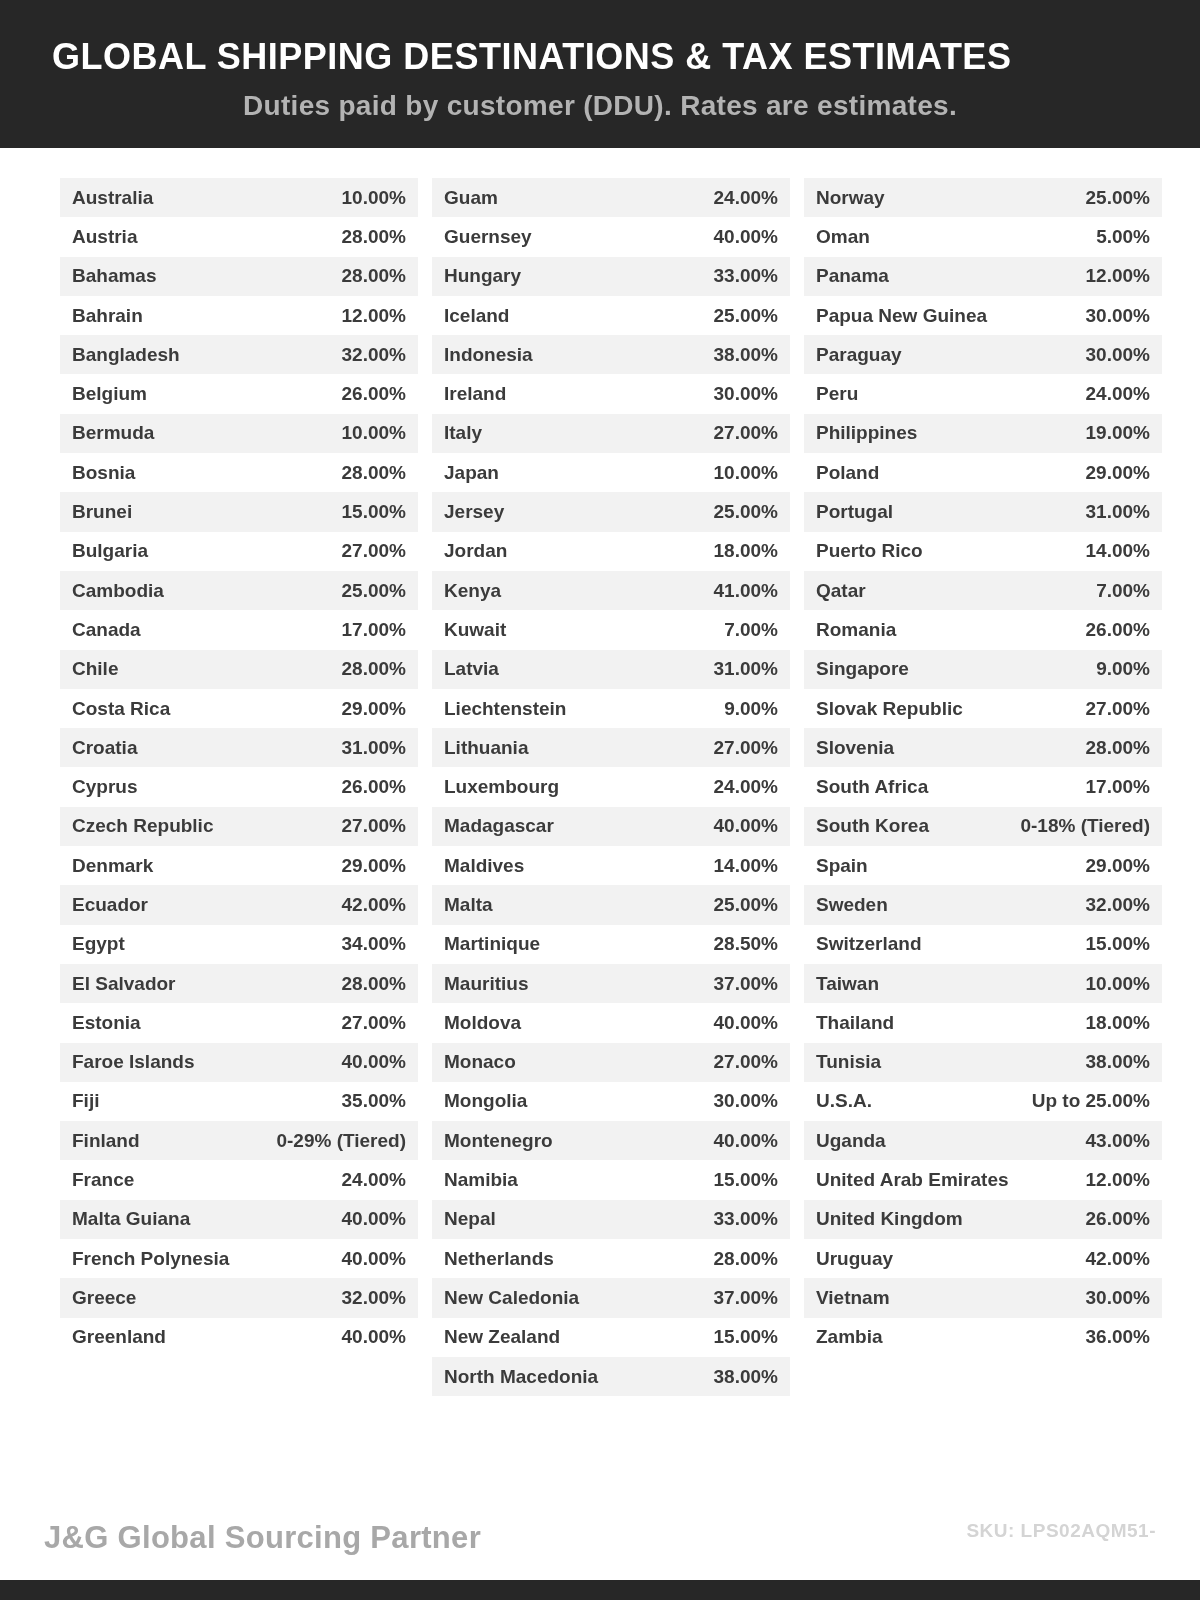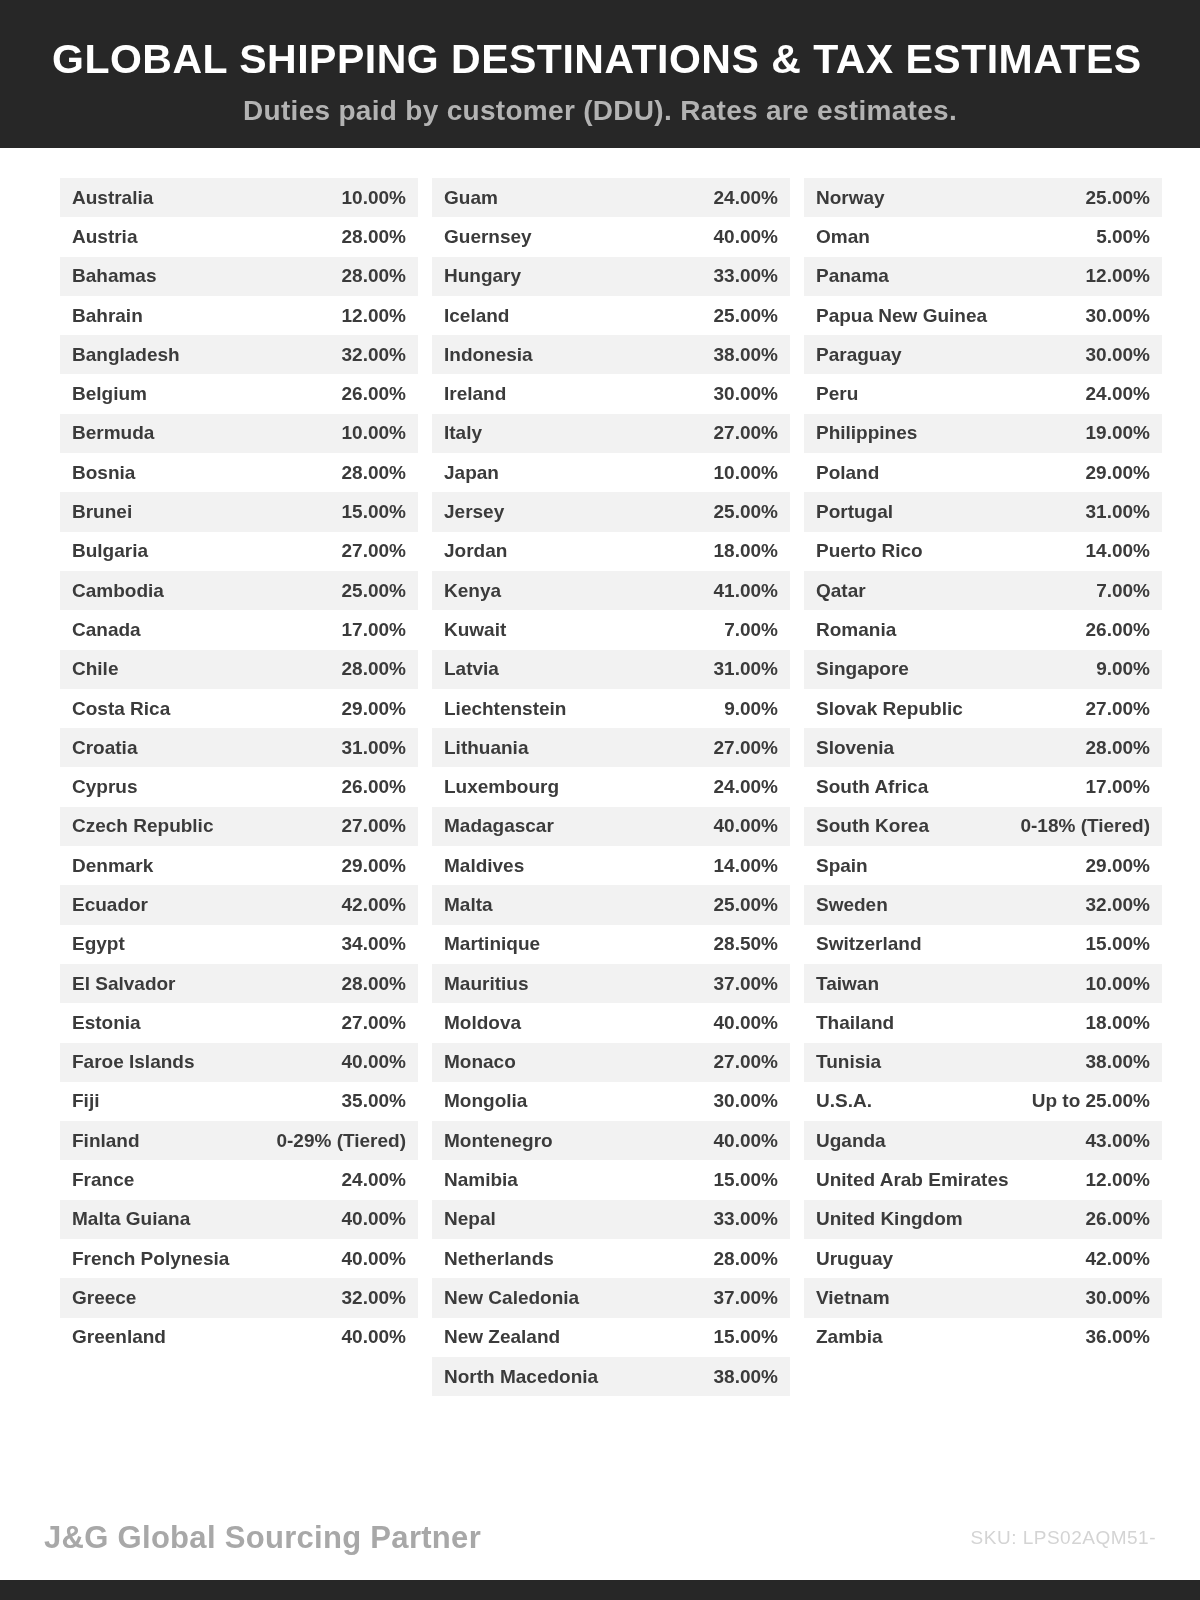--- a/index.html
+++ b/index.html
@@ -17,21 +17,21 @@
     position: relative;
     background: #ffffff;
   }
   .header {
     background: #272727;
     padding: 38px 52px 34px 52px;
     height: 148px;
   }
   .title {
     color: #ffffff;
-    font-size: 41px;
+    font-size: 36px;
     font-weight: 800;
     letter-spacing: 0.5px;
     line-height: 1.05;
     white-space: nowrap;
   }
   .subtitle {
     color: #b3b3b3;
     font-size: 28px;
     font-weight: 700;
     margin-top: 14px;
@@ -60,32 +60,32 @@
   .row:nth-child(odd) { background: #f2f2f2; }
   .country { text-align: left; }
   .rate { text-align: right; }
   .footer {
     position: absolute;
     left: 44px;
     right: 44px;
     bottom: 44px;
     display: flex;
     justify-content: space-between;
-    align-items: center;
+    align-items: flex-start;
   }
   .brand {
     color: #a8a8a8;
     font-size: 31px;
     font-weight: 800;
     letter-spacing: 0.3px;
   }
   .sku {
     color: #d4d4d4;
     font-size: 19px;
-    font-weight: 400;
+    font-weight: 700;
     letter-spacing: 0.5px;
   }
   .bottom-bar {
     position: absolute;
     left: 0;
     right: 0;
     bottom: 0;
     height: 20px;
     background: #272727;
   }

